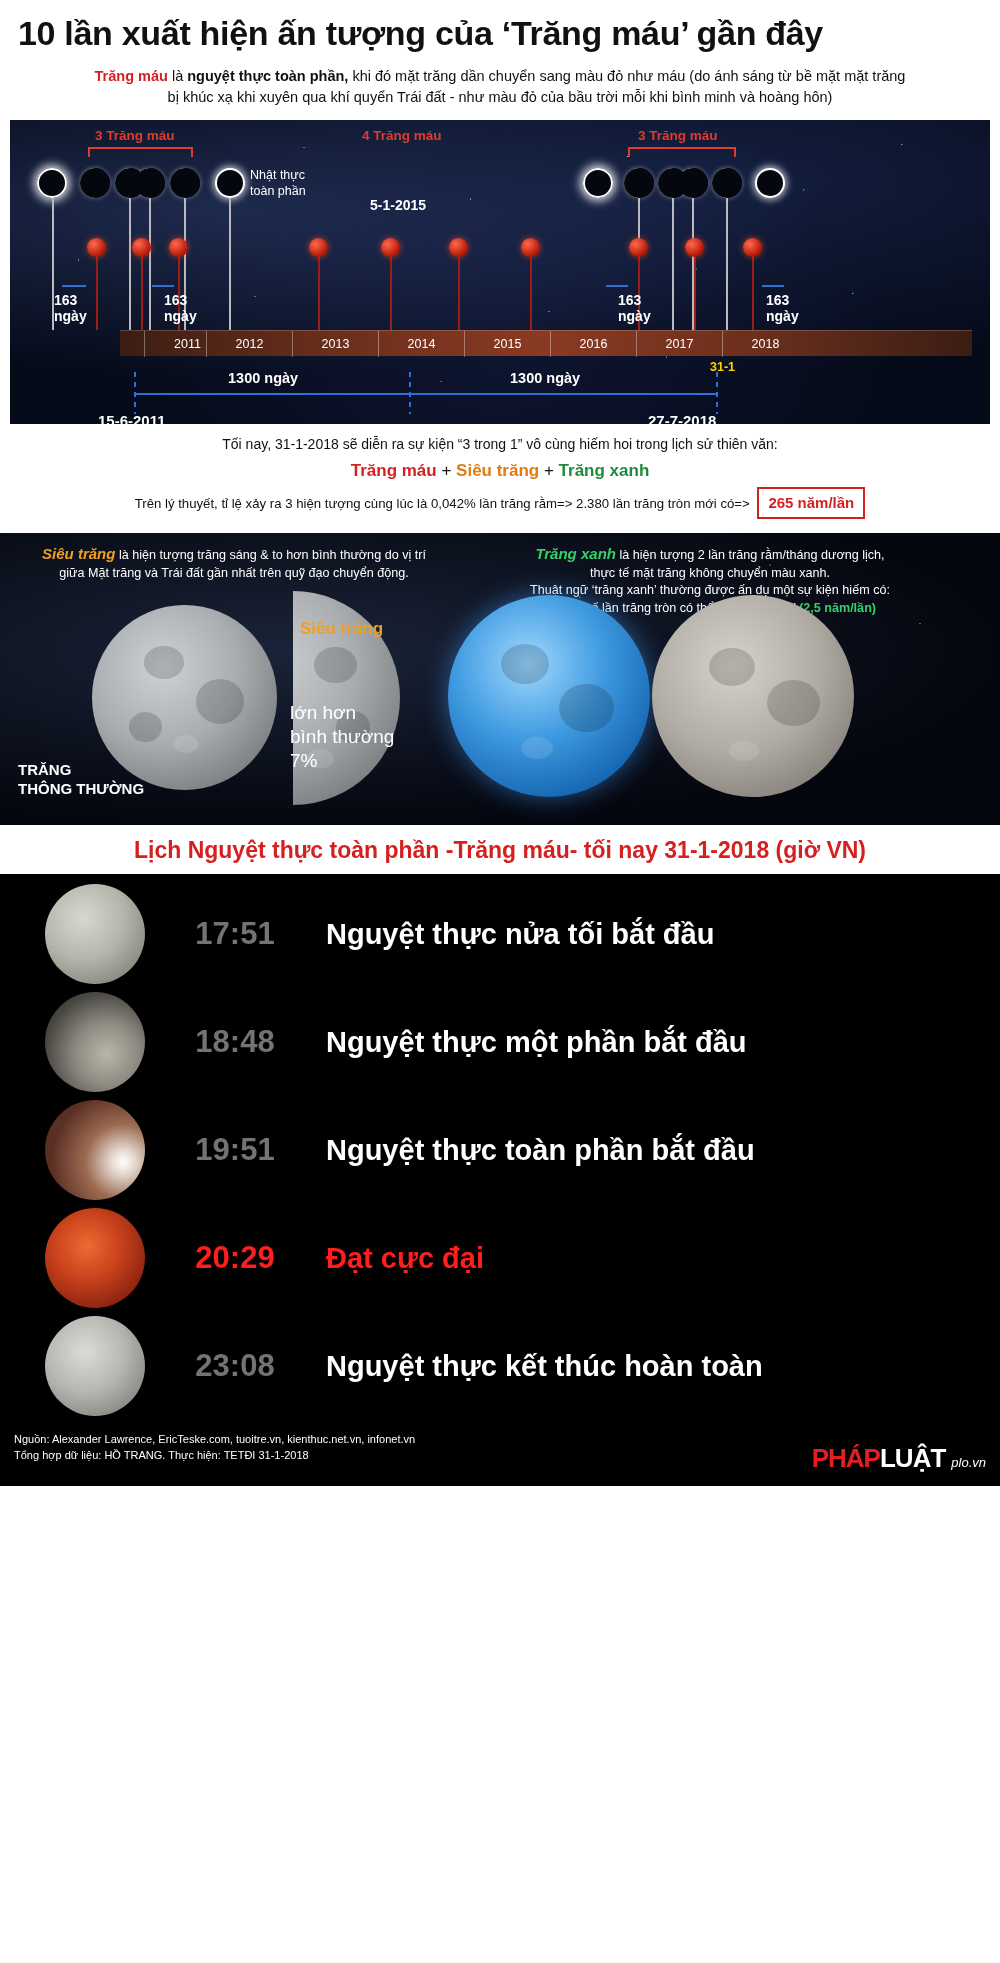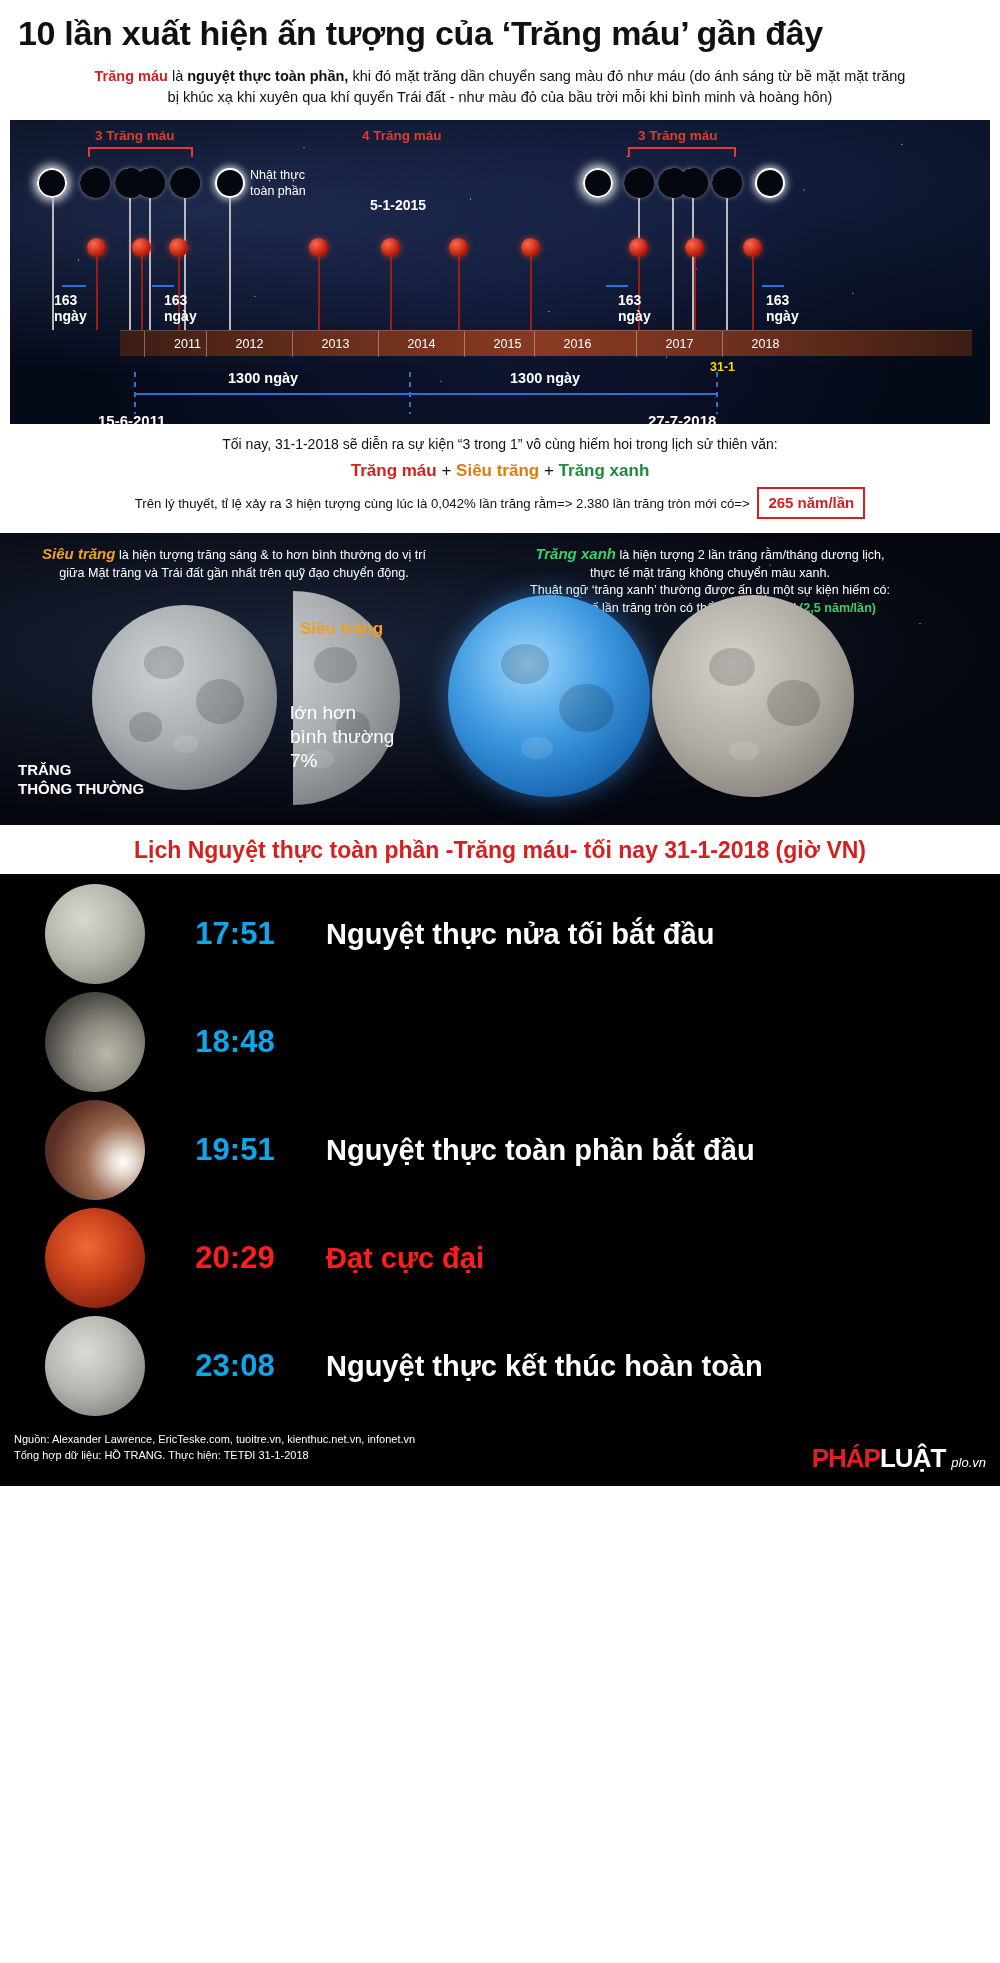--- a/index.html
+++ b/index.html
@@ -149,21 +149,21 @@
 
   
   .sched-title { text-align:center; color:#d61f1f; font-size:23px; font-weight:bold; padding:12px 10px 10px; }
 
   
   .sched { background:#000; padding: 6px 0 4px 0; }
   .srow { display:flex; align-items:center; height:108px; padding-left:30px; }
   .sthumb { width:130px; height:104px; position:relative; flex:0 0 130px; }
   .sthumb .d { position:absolute; left:50%; top:50%; transform:translate(-50%,-50%);
     width:100px; height:100px; border-radius:50%; }
-  .stime { width:150px; text-align:center; color:#0ea5e9; font-size:31px; font-weight:bold; flex:0 0 150px; }
+  .stime { width:150px; text-align:center; color:#737373; font-size:31px; font-weight:bold; flex:0 0 150px; }
   .stime.red { color:#ff1d1d; }
   .sdesc { color:#fff; font-size:29px; font-weight:bold; padding-left:16px; }
   .sdesc.red { color:#ff1d1d; }
 
   
   .footer { background:#000; color:#fff; padding:8px 14px 12px 14px; position:relative; height:62px; }
   .footer .src { font-size:11px; line-height:1.45; }
   .brand { position:absolute; right:14px; bottom:12px; text-align:right; }
   .brand .pl { font-size:26px; font-weight:bold; letter-spacing:-1px; color:#fff; font-family:Liberation Sans, sans-serif; }
   .brand .pl .rd { color:#e02020; }
@@ -280,21 +280,21 @@
     <div class="arrow-lbl" style="left:756px; top:172px;">
       <span>163</span><br><span>ngày</span>
     </div>
 
     <div class="axis-bar" style="top:210px;">
       <div class="axis-year" style="left:8px; width:86px;margin-left:16px;">2011</div>
       <div class="axis-year" style="left:86px; width:86px;">2012</div>
       <div class="axis-year" style="left:172px; width:86px;">2013</div>
       <div class="axis-year" style="left:258px; width:86px;">2014</div>
       <div class="axis-year" style="left:344px; width:86px;">2015</div>
-      <div class="axis-year" style="left:414px; width:86px;">2016</div>
+      <div class="axis-year" style="left:430px; width:86px;">2016</div>
       <div class="axis-year" style="left:516px; width:86px;">2017</div>
       <div class="axis-year" style="left:602px; width:86px;">2018</div>
     </div>
 
     <div class="yellow-lbl" style="left:700px; top:240px;">31-1</div>
 
     <div class="vdash" style="left:124px; top:252px; height:42px;"></div>
     <div class="vdash" style="left:399px; top:252px; height:42px;"></div>
     <div class="vdash" style="left:706px; top:252px; height:42px;"></div>
     <div class="hline" style="left:124px; top:273px; width:275px;"></div>
@@ -380,20 +380,21 @@
       </div>
       <div class="stime">17:51</div>
       <div class="sdesc">Nguyệt thực nửa tối bắt đầu</div>
     </div>
 
     <div class="srow">
       <div class="sthumb">
         <div class="d" style="background: radial-gradient(circle at 62% 62%, #b9b7ab 0%, #8e8c82 35%, #4a4843 70%, #24231f 100%);"></div>
       </div>
       <div class="stime">18:48</div>
+      <div class="sdesc">Nguyệt thực một phần bắt đầu</div>
     </div>
 
     <div class="srow">
       <div class="sthumb">
         <div class="d" style="background: radial-gradient(circle at 78% 62%, #ffffff 0%, #e5d9cf 12%, #9b6a50 38%, #5a2f24 72%, #30161246 100%), radial-gradient(circle at 35% 40%, #7a4535, #3a1c16);"></div>
       </div>
       <div class="stime">19:51</div>
       <div class="sdesc">Nguyệt thực toàn phần bắt đầu</div>
     </div>
 

